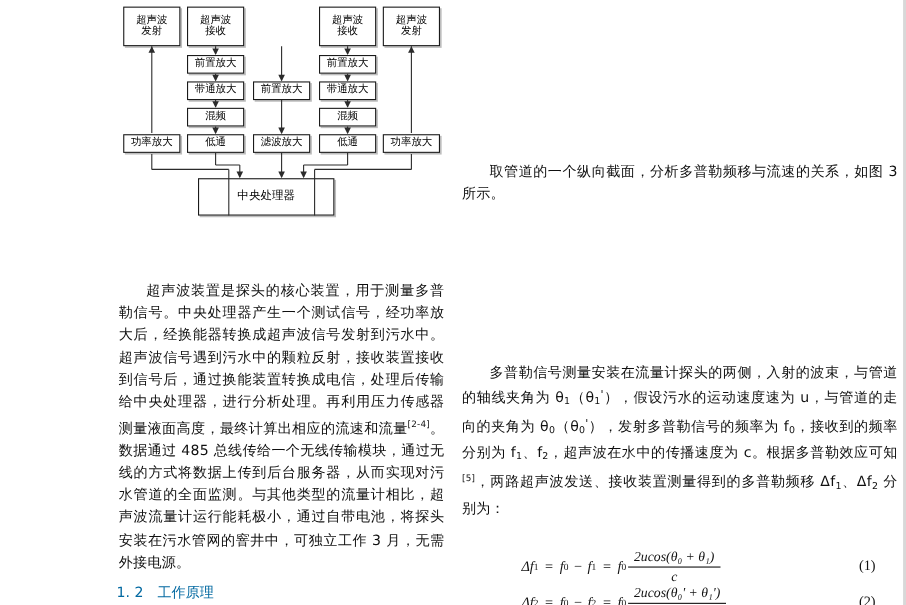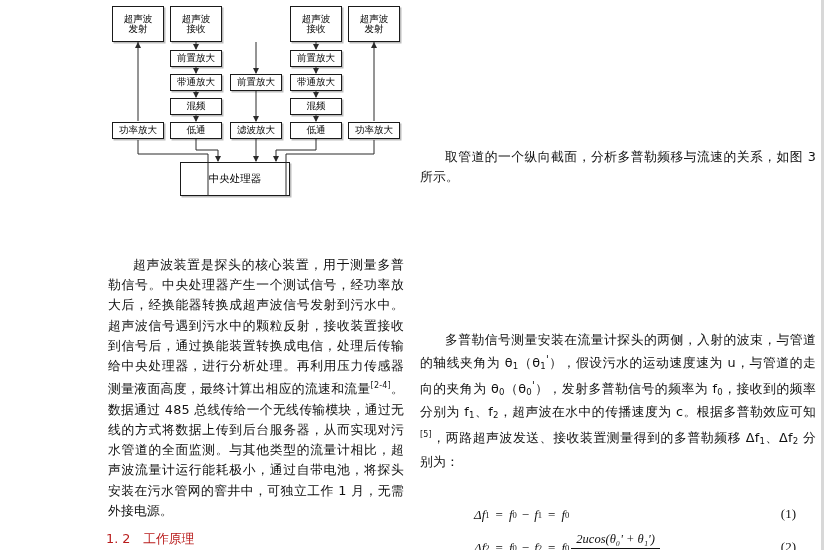--- a/index.html
+++ b/index.html
@@ -38,21 +38,21 @@
     text-align:justify;text-justify:inter-ideograph;
     font-family:"DejaVu Sans","Liberation Sans",sans-serif;
     color:#101010;letter-spacing:0.2px;
   }
   .ptext.ind{text-indent:25px;}
   sup{font-size:8px;vertical-align:super;}
   .it{font-family:"Liberation Serif","DejaVu Serif",serif;font-style:italic;}
 
   .sechead{
     position:absolute;font-size:12.8px;
-    font-family:"DejaVu Sans","Liberation Sans",sans-serif;color:#b91c1c;
+    font-family:"DejaVu Sans","Liberation Sans",sans-serif;color:#0369a1;
   }
 
   
   .eqrow{
     position:absolute;width:412px;height:40px;
     font-family:"Liberation Serif","DejaVu Serif",serif;
     font-size:13px;color:#111;
   }
   .eqbody{position:absolute;left:62px;top:0;display:flex;align-items:center;height:40px;}
   .eqnum{position:absolute;right:28px;top:11px;font-size:13px;}
@@ -123,21 +123,21 @@
       <div class="bx" style="left:182px;top:96px;width:52px;height:17px;">
         <span>混频</span>
         </div>
       <div class="bx" style="left:182px;top:120px;width:52px;height:17px;">
         <span>低通</span>
         </div>
       <div class="bx" style="left:240px;top:120px;width:52px;height:17px;">
         <span>功率放大</span>
         </div>
 
-      <div class="bx" style="left:72px;top:160px;width:110px;height:34px;font-size:10.5px;">
+      <div class="bx" style="left:72px;top:160px;width:124px;height:34px;font-size:10.5px;">
         <span>中央处理器</span>
         </div>
 
       <svg width="296" height="200" style="position:absolute;left:0;top:0;pointer-events:none;">
         <g stroke="#2b2b2b" stroke-width="1" fill="none">
 
           <line x1="88" y1="40" x2="88" y2="47"></line>
           <line x1="88" y1="65" x2="88" y2="71"></line>
           <line x1="88" y1="89" x2="88" y2="95"></line>
           <line x1="88" y1="113" x2="88" y2="119"></line>
@@ -191,21 +191,21 @@
 
           <polygon points="30,40 27,46 33,46"></polygon>
           <polygon points="266,40 263,46 269,46"></polygon>
         </g>
       </svg>
 
     </div>
 
 
     <p class="ptext ind" style="left:108px;top:255px;width:296px;margin:0;">
-      <span>超声波装置是探头的核心装置，用于测量多普勒信号。中央处理器产生一个测试信号，经功率放大后，经换能器转换成超声波信号发射到污水中。超声波信号遇到污水中的颗粒反射，接收装置接收到信号后，通过换能装置转换成电信，处理后传输给中央处理器，进行分析处理。再利用压力传感器测量液面高度，最终计算出相应的流速和流量</span><sup>[2-4]</sup><span>。数据通过 485 总线传给一个无线传输模块，通过无线的方式将数据上传到后台服务器，从而实现对污水管道的全面监测。与其他类型的流量计相比，超声波流量计运行能耗极小，通过自带电池，将探头安装在污水管网的窨井中，可独立工作 1 月，无需外接电源。</span>
+      <span>超声波装置是探头的核心装置，用于测量多普勒信号。中央处理器产生一个测试信号，经功率放大后，经换能器转换成超声波信号发射到污水中。超声波信号遇到污水中的颗粒反射，接收装置接收到信号后，通过换能装置转换成电信，处理后传输给中央处理器，进行分析处理。再利用压力传感器测量液面高度，最终计算出相应的流速和流量</span><sup>[2-4]</sup><span>。数据通过 485 总线传给一个无线传输模块，通过无线的方式将数据上传到后台服务器，从而实现对污水管道的全面监测。与其他类型的流量计相比，超声波流量计运行能耗极小，通过自带电池，将探头安装在污水管网的窨井中，可独立工作 3 月，无需外接电源。</span>
     </p>
 
     <div class="sechead" style="left:106px;top:531px;">1. 2　工作原理</div>
   </div>
 
   <div class="col-right">
 
     <p class="ptext ind" style="left:8px;top:147px;width:396px;margin:0;">
       <span>取管道的一个纵向截面，分析多普勒频移与流速的关系，如图 3 所示。</span>
     </p>
@@ -220,20 +220,24 @@
           <span class="sub">1</span>
         <span style="margin:0 6px;">=</span>
         <span class="it">f</span>
           <span class="sub">0</span>
         <span style="margin:0 5px;">−</span>
         <span class="it">f</span>
           <span class="sub">1</span>
         <span style="margin:0 6px;">=</span>
         <span class="it">f</span>
           <span class="sub">0</span>
+        <span class="frac">
+          <span class="num it">2ucos(θ₀ + θ₁)</span>
+          <span class="den it">c</span>
+        </span>
       </div>
       <div class="eqnum">(1)</div>
     </div>
 
     <div class="eqrow" style="top:528px;left:0;">
       <div class="eqbody">
         <span class="it">Δf</span>
           <span class="sub">2</span>
         <span style="margin:0 6px;">=</span>
         <span class="it">f</span>

